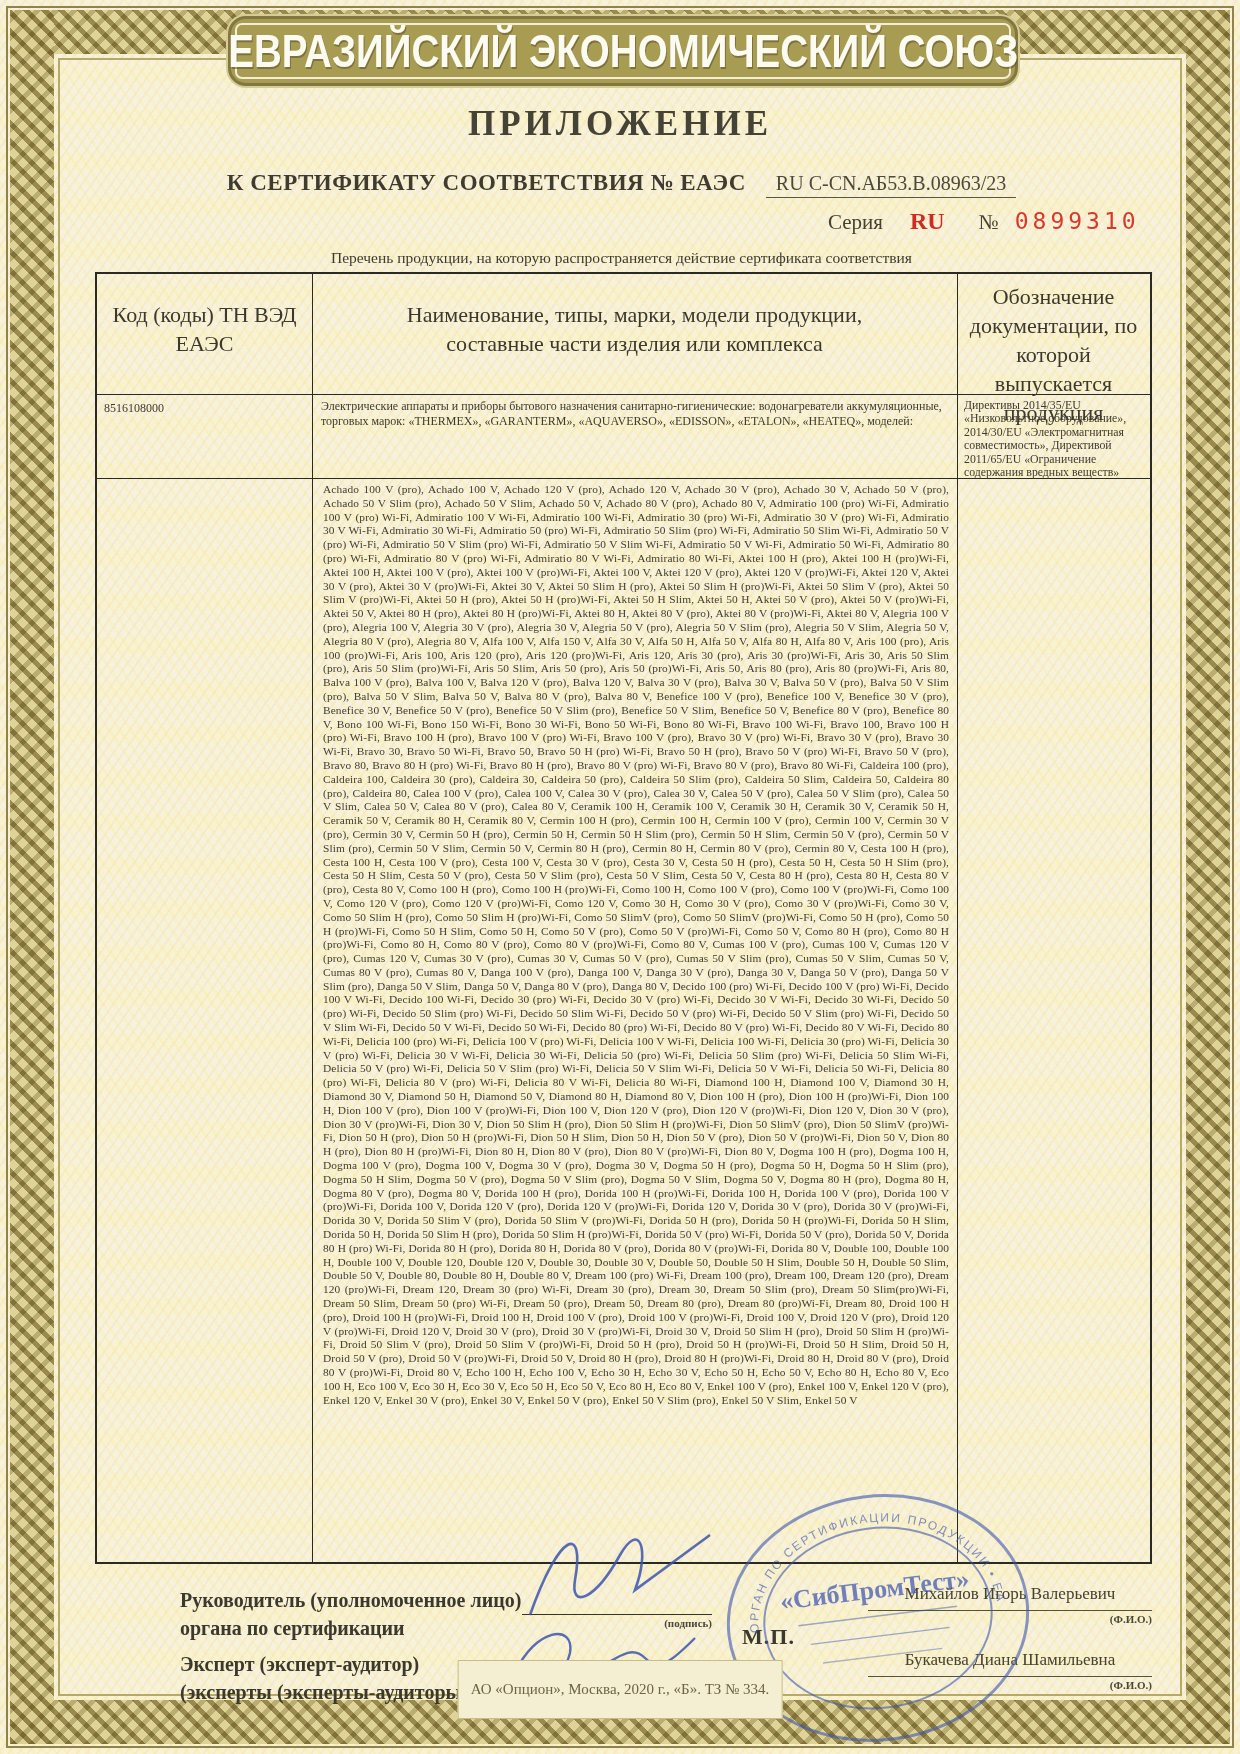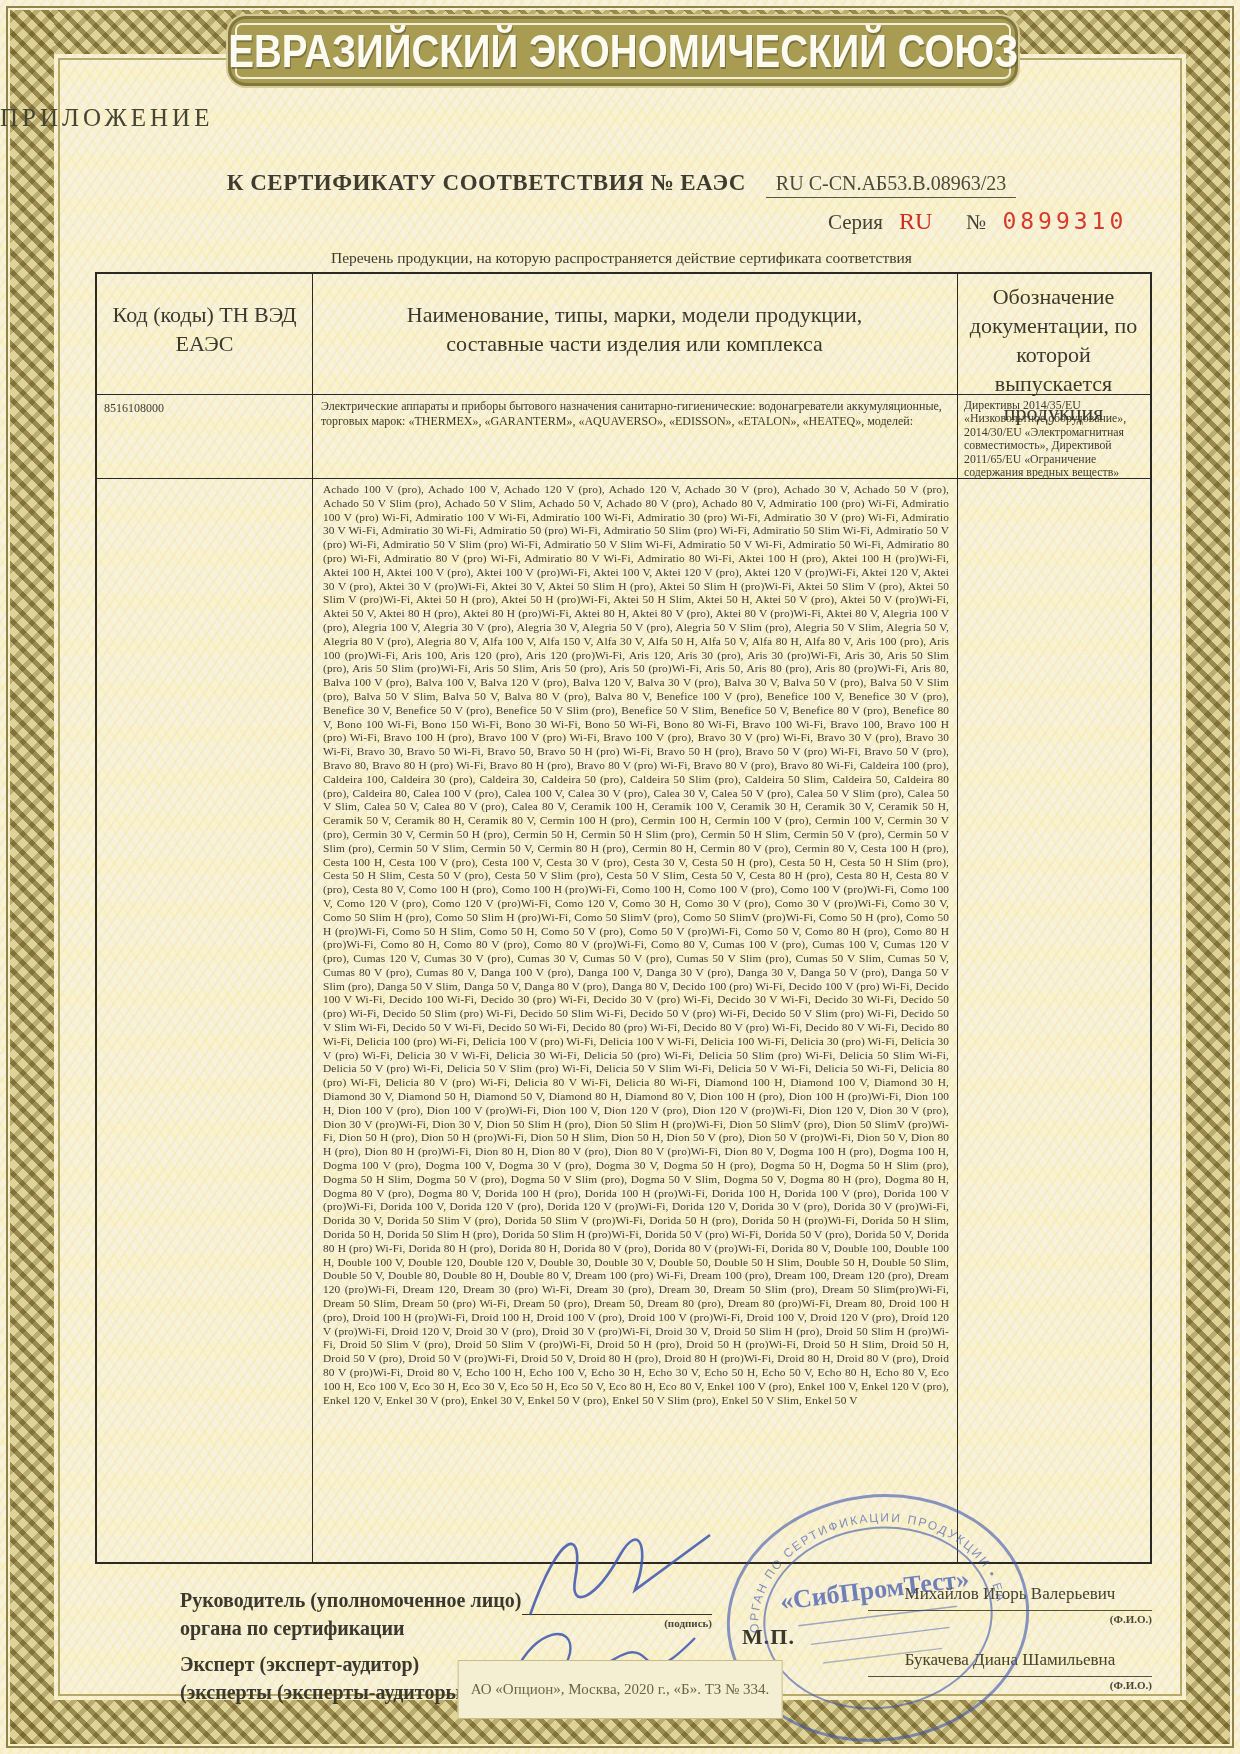--- a/index.html
+++ b/index.html
@@ -26,29 +26,29 @@
   .frame-inner{position:absolute;inset:58px;border:2px solid #b7aa68;pointer-events:none;}
 
   
   .banner{position:absolute;left:228px;top:16px;width:784px;height:64px;background:#a89b52;
     border:3px solid #837740;border-radius:18px;display:flex;align-items:center;justify-content:center;
     box-shadow:0 0 0 2px #d6cc95;}
   .banner:before{content:"";position:absolute;inset:4px;border:2px solid #f3eed6;border-radius:7px;}
   .banner-title{font-family:"Liberation Sans", sans-serif;font-weight:bold;font-size:41px;color:#fcfbf2;
     letter-spacing:0px;transform:scaleY(1.12) scaleX(.94);text-shadow:1px 2px 0 rgba(90,80,40,.55);white-space:nowrap;}
 
-  .doc-title{position:absolute;left:0;top:104px;width:100%;text-align:left;font-weight:normal;
-    font-size:25px;letter-spacing:4px;color:#454236;}
+  .doc-title{position:absolute;left:0;top:104px;width:100%;text-align:center;font-weight:bold;
+    font-size:35px;letter-spacing:4px;color:#454236;}
   .subtitle-row{position:absolute;left:95px;top:170px;width:1053px;display:flex;justify-content:center;
     align-items:baseline;gap:20px;}
   .subtitle{font-weight:bold;font-size:23px;letter-spacing:.5px;color:#3f3c2f;white-space:nowrap;}
   .cert-number{font-size:20px;color:#4c4938;border-bottom:1.5px solid #5a5644;padding:0 10px 2px;white-space:nowrap;}
   .series-row{position:absolute;left:828px;top:208px;display:flex;align-items:baseline;gap:16px;}
   .series-label{font-size:21px;color:#45422f;}
-  .series-value{font-weight:normal;font-size:24px;color:#cf2b20;font-family:"Liberation Serif",serif;}
+  .series-value{font-weight:bold;font-size:24px;color:#cf2b20;font-family:"Liberation Serif",serif;margin-left:11px;}
   .number-sign{font-size:21px;color:#45422f;margin-left:18px;}
   .serial-number{font-family:"DejaVu Sans Mono", monospace;font-size:23px;color:#d7392b;letter-spacing:4px;}
 
   .intro{position:absolute;left:95px;top:249px;width:1053px;text-align:center;font-size:15.5px;color:#3e3b2d;}
 
   
   .ptable{position:absolute;left:95px;top:272px;width:1053px;height:1288px;border:2px solid #2a2923;}
   .vline{position:absolute;top:0;bottom:0;width:0;border-left:1.5px solid #2a2923;}
   .vline1{left:215px;} .vline2{left:860px;}
   .hline{position:absolute;left:0;right:0;height:0;border-top:1.5px solid #2a2923;}

